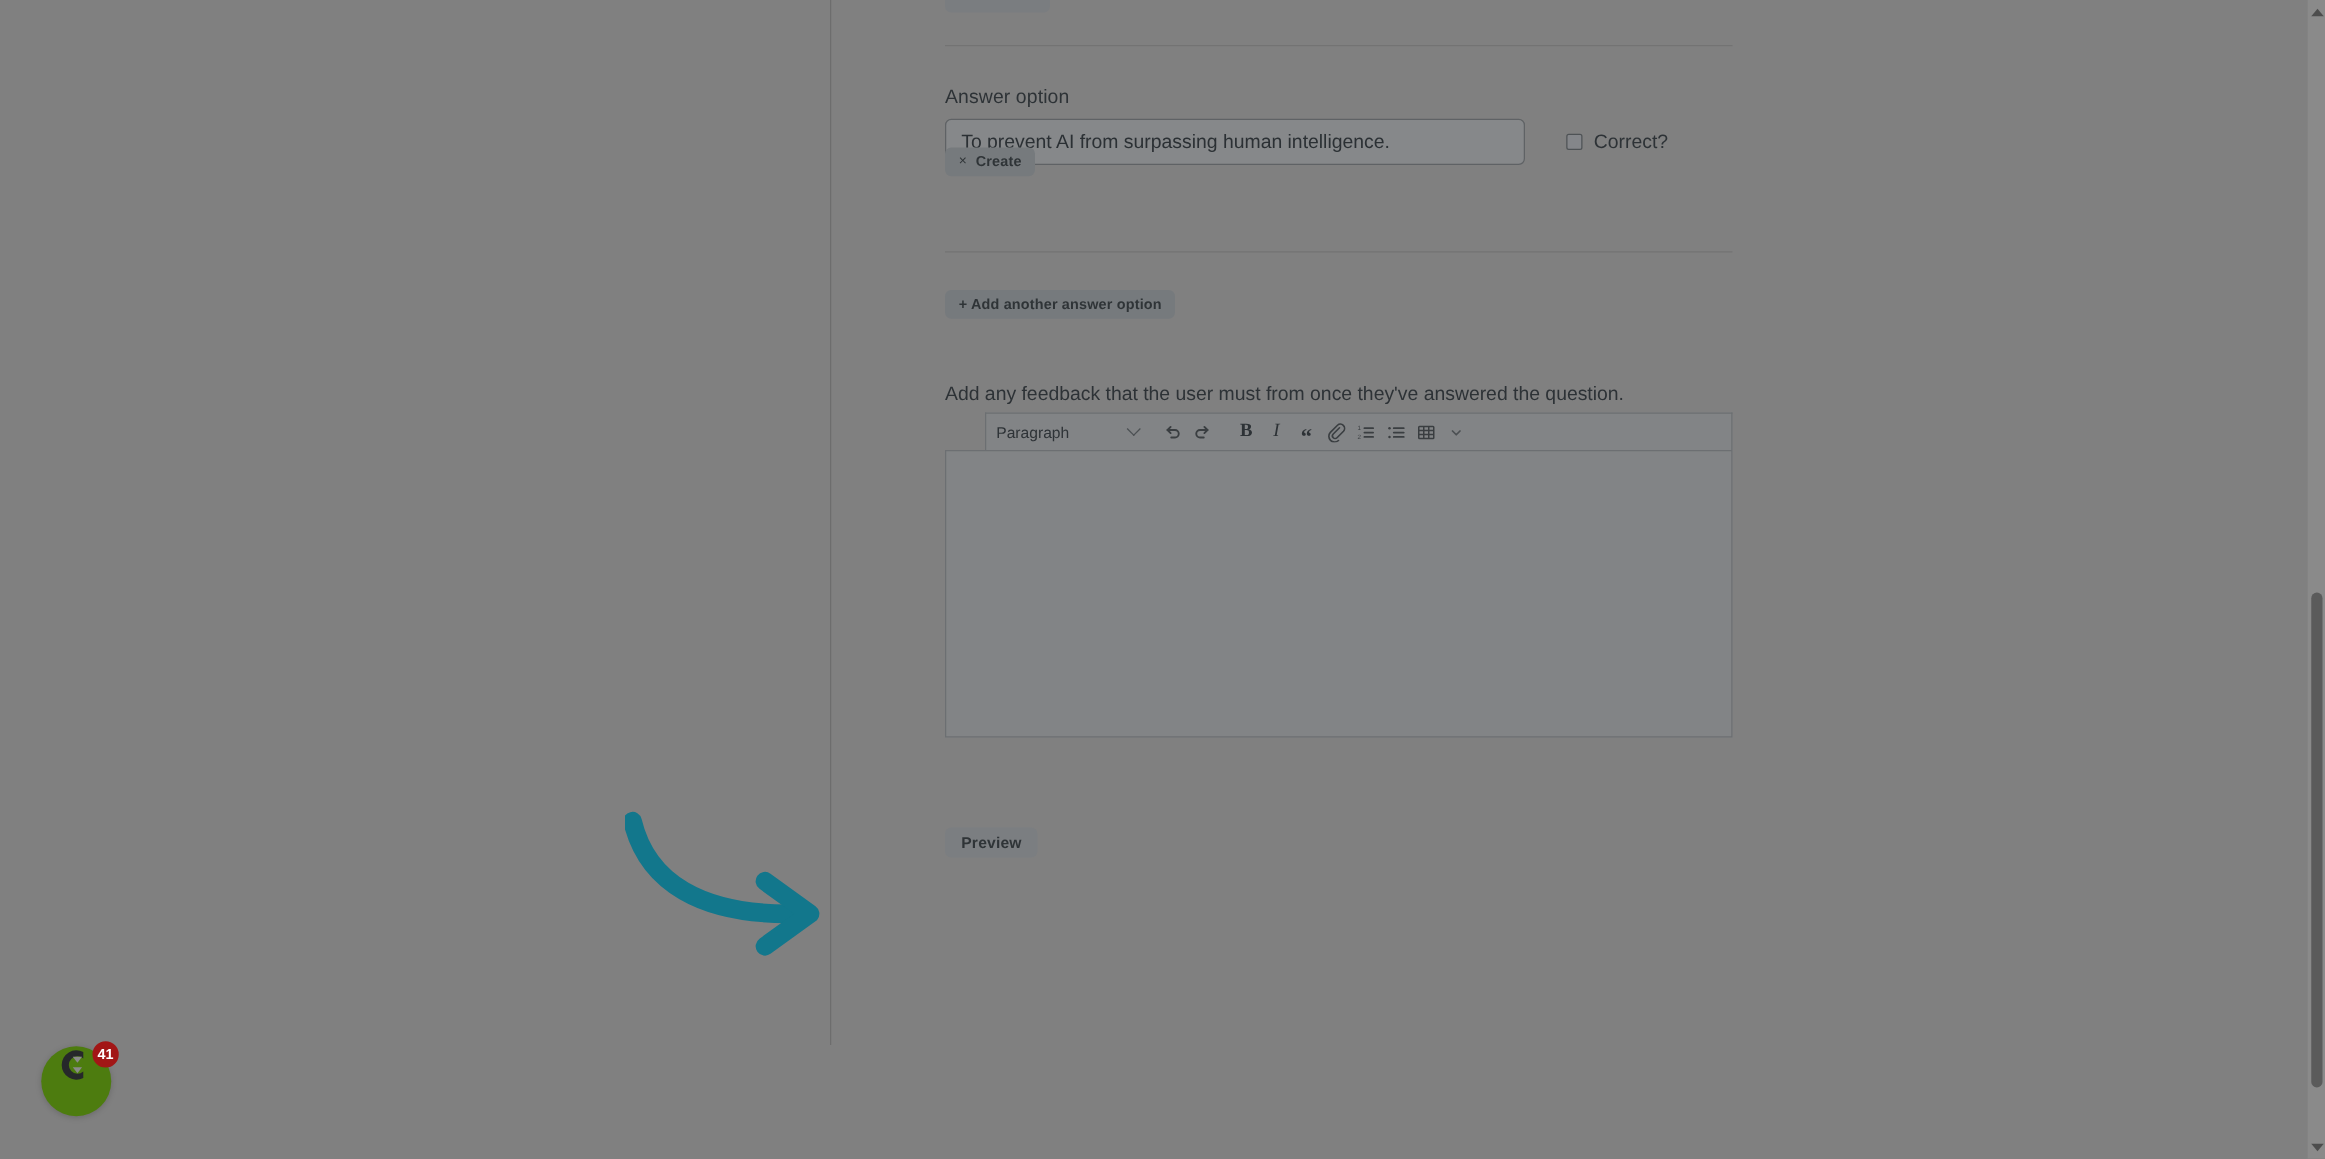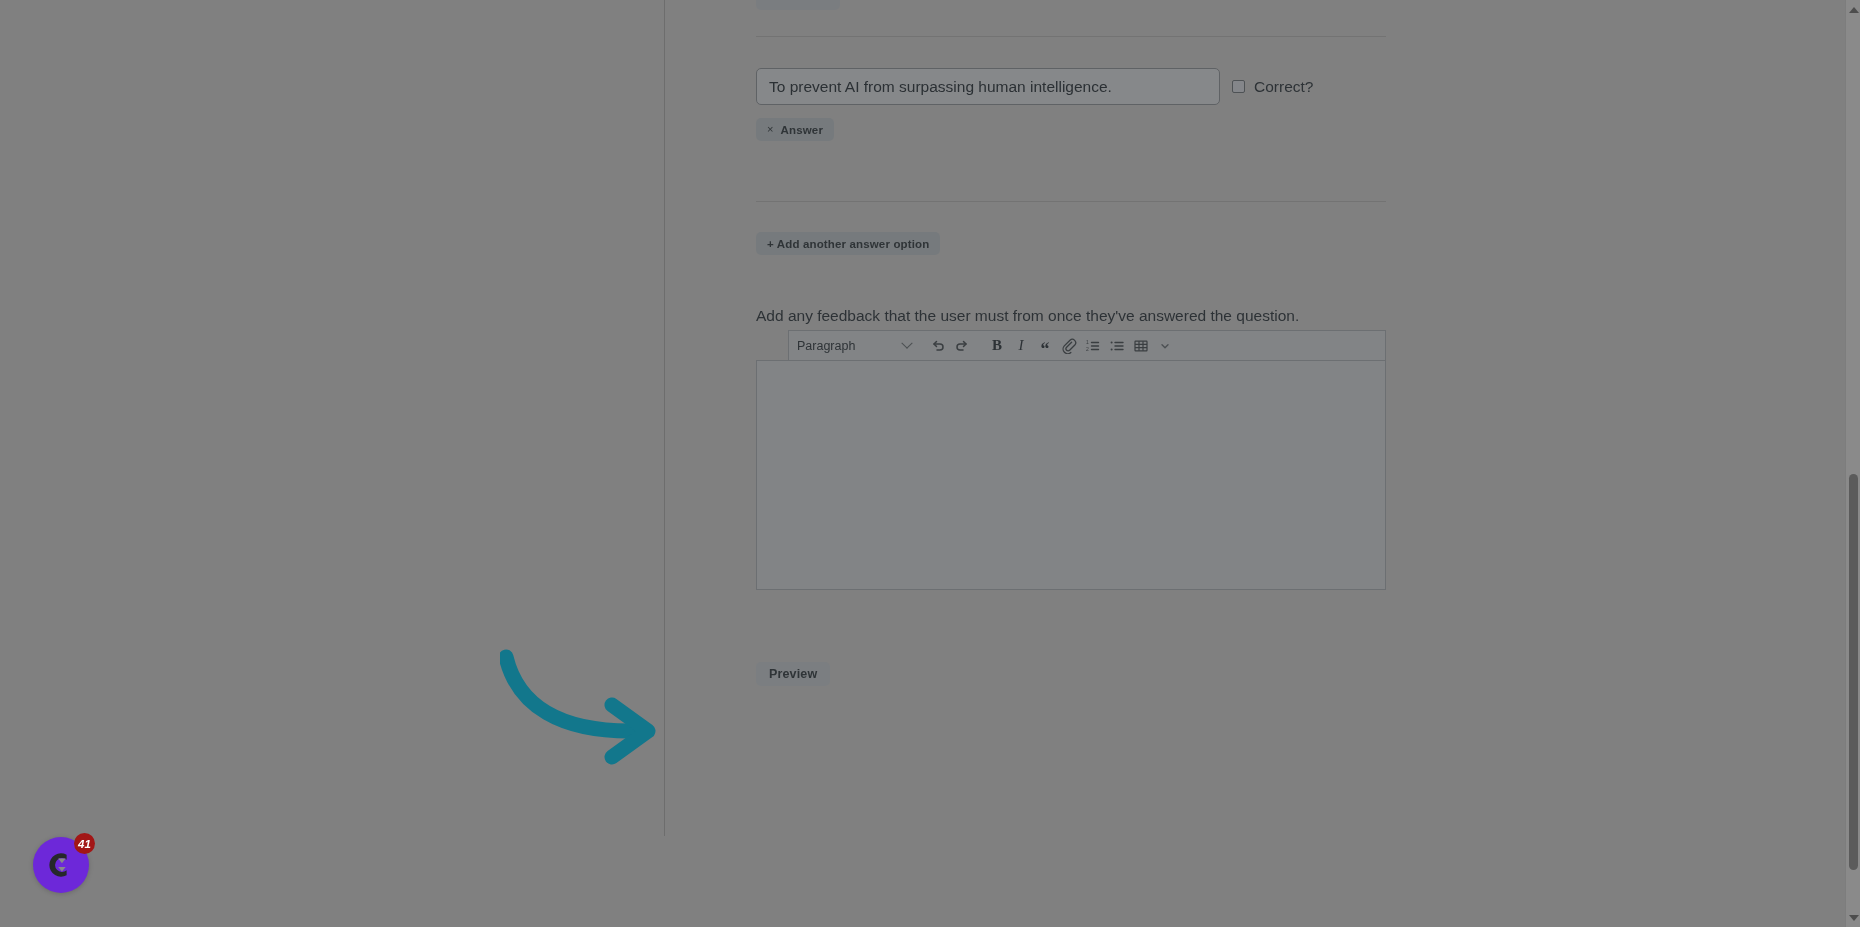--- a/index.html
+++ b/index.html
@@ -92,21 +92,21 @@
     font-family: "Liberation Sans", sans-serif;
     font-size: 15.5px;
     color: #2b3034;
     padding: 0 12px;
     outline: none;
   }
 
   .correct-wrap {
     display: flex;
     align-items: center;
-    margin-left: 12px;
+    margin-left: 33px;
   }
 
   .cb {
     width: 13px;
     height: 13px;
     border: 1px solid #4e5255;
     background: #84868a;
     border-radius: 2px;
     display: inline-block;
   }
@@ -269,27 +269,26 @@
   }
 
   
   .chat-widget {
     position: absolute;
     left: 33px;
     bottom: 34px;
     width: 56px;
     height: 56px;
     border-radius: 50%;
-    background: #6d28d9;
-    display: flex;
-    align-items: center;
+    background: #4d7c0f;
+    display: flex;
+    align-items: flex-start;
     justify-content: center;
     cursor: pointer;
     box-shadow: 0 1px 5px rgba(0,0,0,0.18);
-    font-style: italic;
   }
   .chat-glyph { width: 30px; height: 30px; }
   .chat-badge {
     position: absolute;
     top: -4px;
     right: -6px;
     min-width: 21px;
     height: 21px;
     border-radius: 11px;
     background: #a21616;
@@ -345,30 +344,31 @@
 
   <div class="vertical-divider"></div>
 
   <div class="content-col">
 
     <div class="partial-button-top"></div>
 
     <div class="hr top"></div>
 
     <div class="answer-block">
+      <div class="field-label">Answer option</div>
       <div class="answer-row">
         <input class="answer-input" type="text" value="To prevent AI from surpassing human intelligence." style="">
         <div class="correct-wrap">
           <span class="cb"></span>
           <span class="correct-label">Correct?</span>
         </div>
       </div>
       <button class="btn-grey remove-btn">
         <span class="remove-x">×</span>
-        <span>Answer</span>
+        <span>Create</span>
       </button>
     </div>
 
     <div class="hr mid"></div>
 
     <button class="btn-grey add-option-btn">
       <span>+ Add another answer option</span>
     </button>
 
     <div class="feedback-label">Add any feedback that the user must from once they've answered the question.</div>

